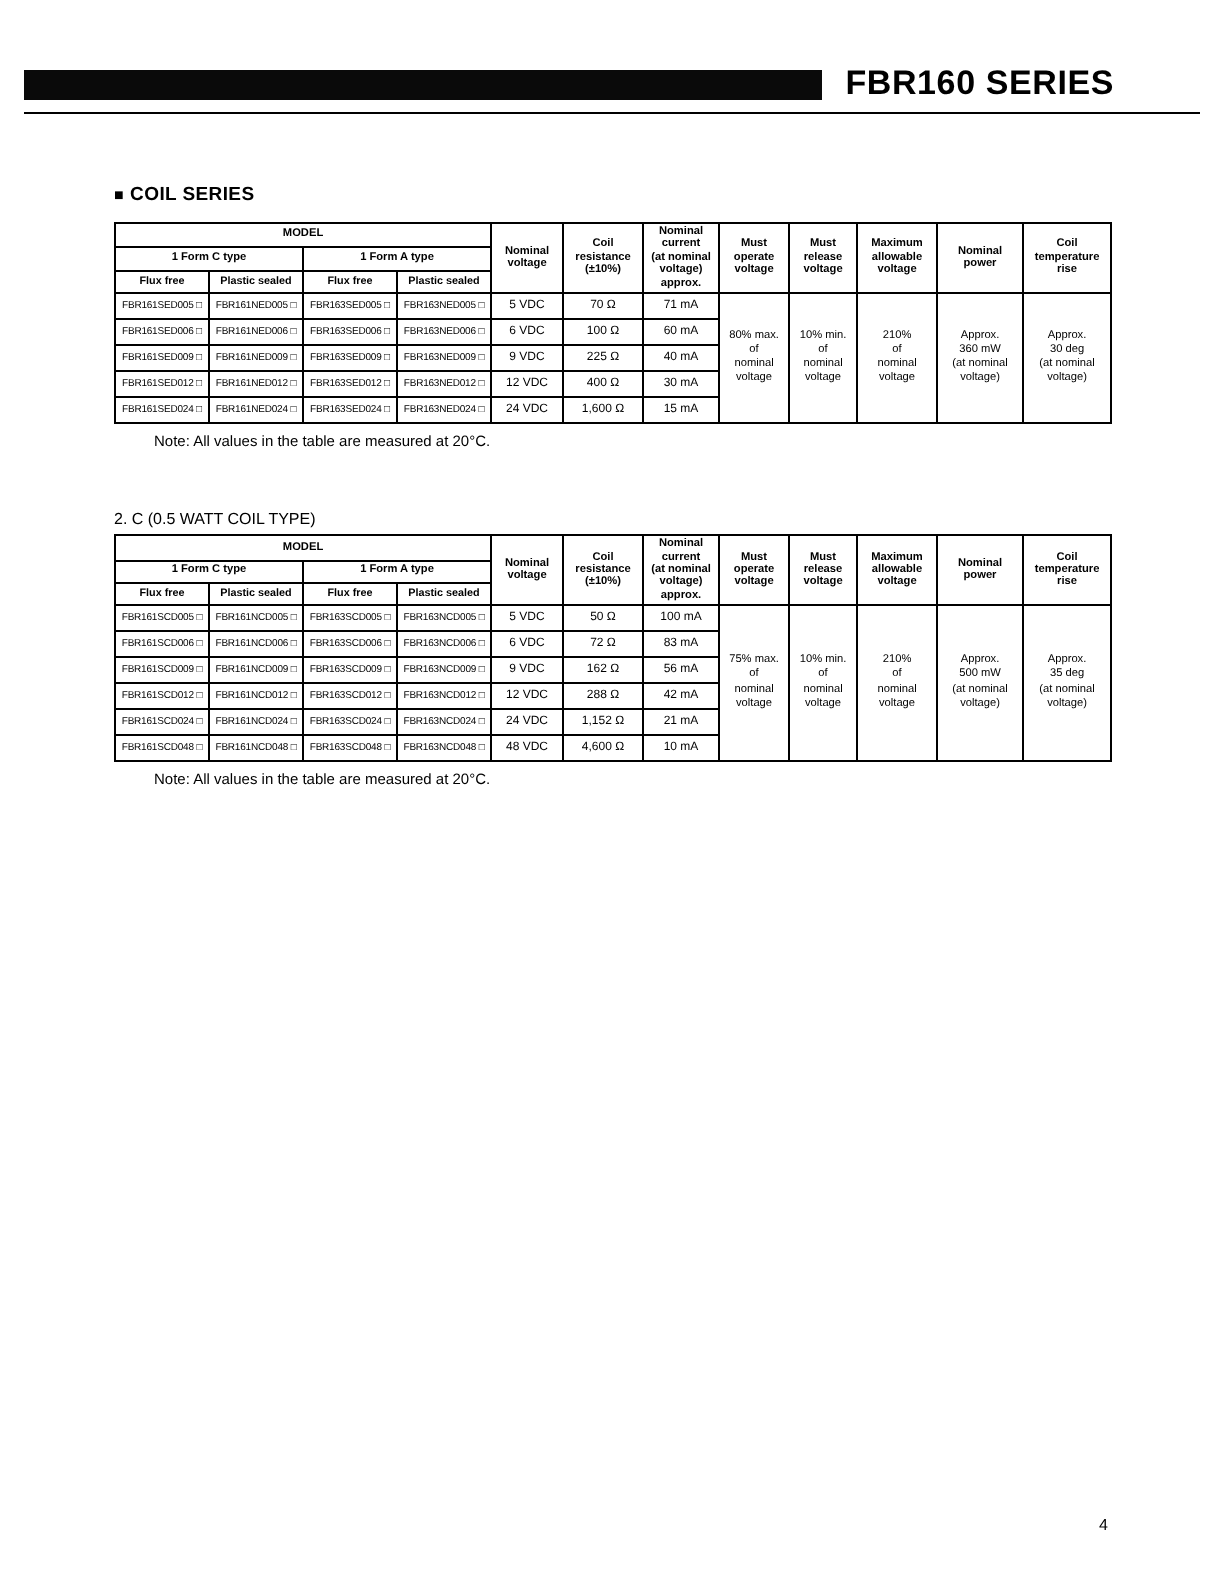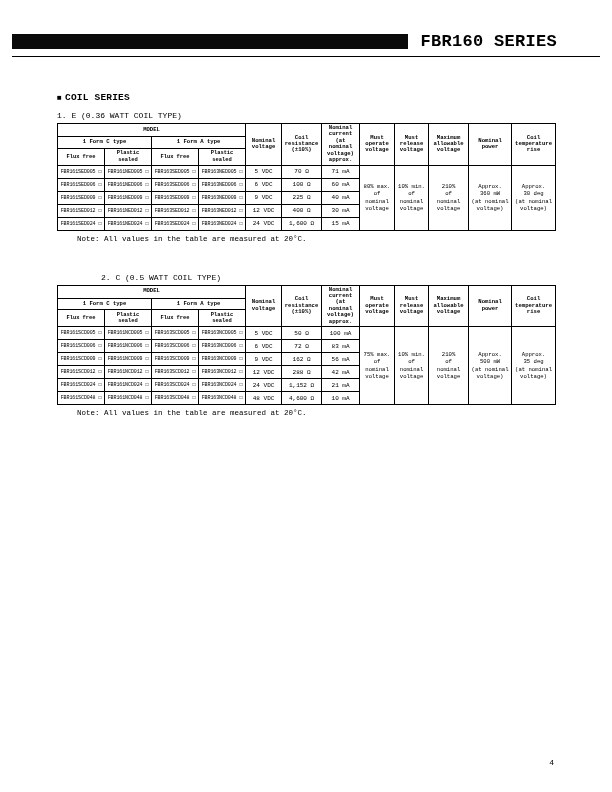--- a/index.html
+++ b/index.html
@@ -3,34 +3,34 @@
 <meta charset="utf-8">
 <style>
   * { margin:0; padding:0; box-sizing:border-box; }
   html,body { background:#ffffff; }
   .page {
     position:relative;
     width:612px; height:792px;
     margin:0 auto;
     background:#ffffff;
     color:#000;
-    font-family:Liberation Mono, monospace;
+    font-family:Liberation Sans, sans-serif;
     overflow:hidden;
   }
   
   .header { position:absolute; top:32px; left:12px; right:12px; display:flex; align-items:center; }
   .header-bar { flex:1; height:15px; background:#0a0a0a; }
   .header-title { font-size:17px; font-weight:bold; letter-spacing:.3px; margin-left:12px; margin-right:43px; white-space:nowrap; }
   .header-rule { position:absolute; top:56px; left:12px; right:12px; border-top:1.6px solid #000; }
   
   .content { position:absolute; top:92px; left:57px; width:499px; }
   .section-heading { font-size:9.5px; font-weight:bold; margin-bottom:8px; letter-spacing:.2px; }
   .section-heading .bullet { font-size:8px; margin-right:3px; }
   .table-caption { font-size:8px; margin-bottom:3px; }
-  .table-caption.second { margin-top:30px;margin-left:44px; }
+  .table-caption.second { margin-top:30px; }
   table.coil-table {
     width:498px;
     border-collapse:collapse;
     table-layout:fixed;
     border:1.6px solid #000;
   }
   .coil-table th, .coil-table td {
     border:1px solid #000;
     padding:1px 1px;
     text-align:center;
@@ -59,21 +59,20 @@
     <div class="header-title">FBR160 SERIES</div>
   </div>
   <div class="header-rule"></div>
 
   <div class="content">
 
     <div class="section-heading">
       <span class="bullet">■</span><span>COIL SERIES</span>
     </div>
 
-    <div class="table-caption">1. E (0.36 WATT COIL TYPE)</div>
 
     <table class="coil-table">
       <colgroup>
         <col style="width:47px">
           <col style="width:47px">
           <col style="width:47px">
           <col style="width:47px">
         <col style="width:36px">
           <col style="width:40px">
           <col style="width:38px">

